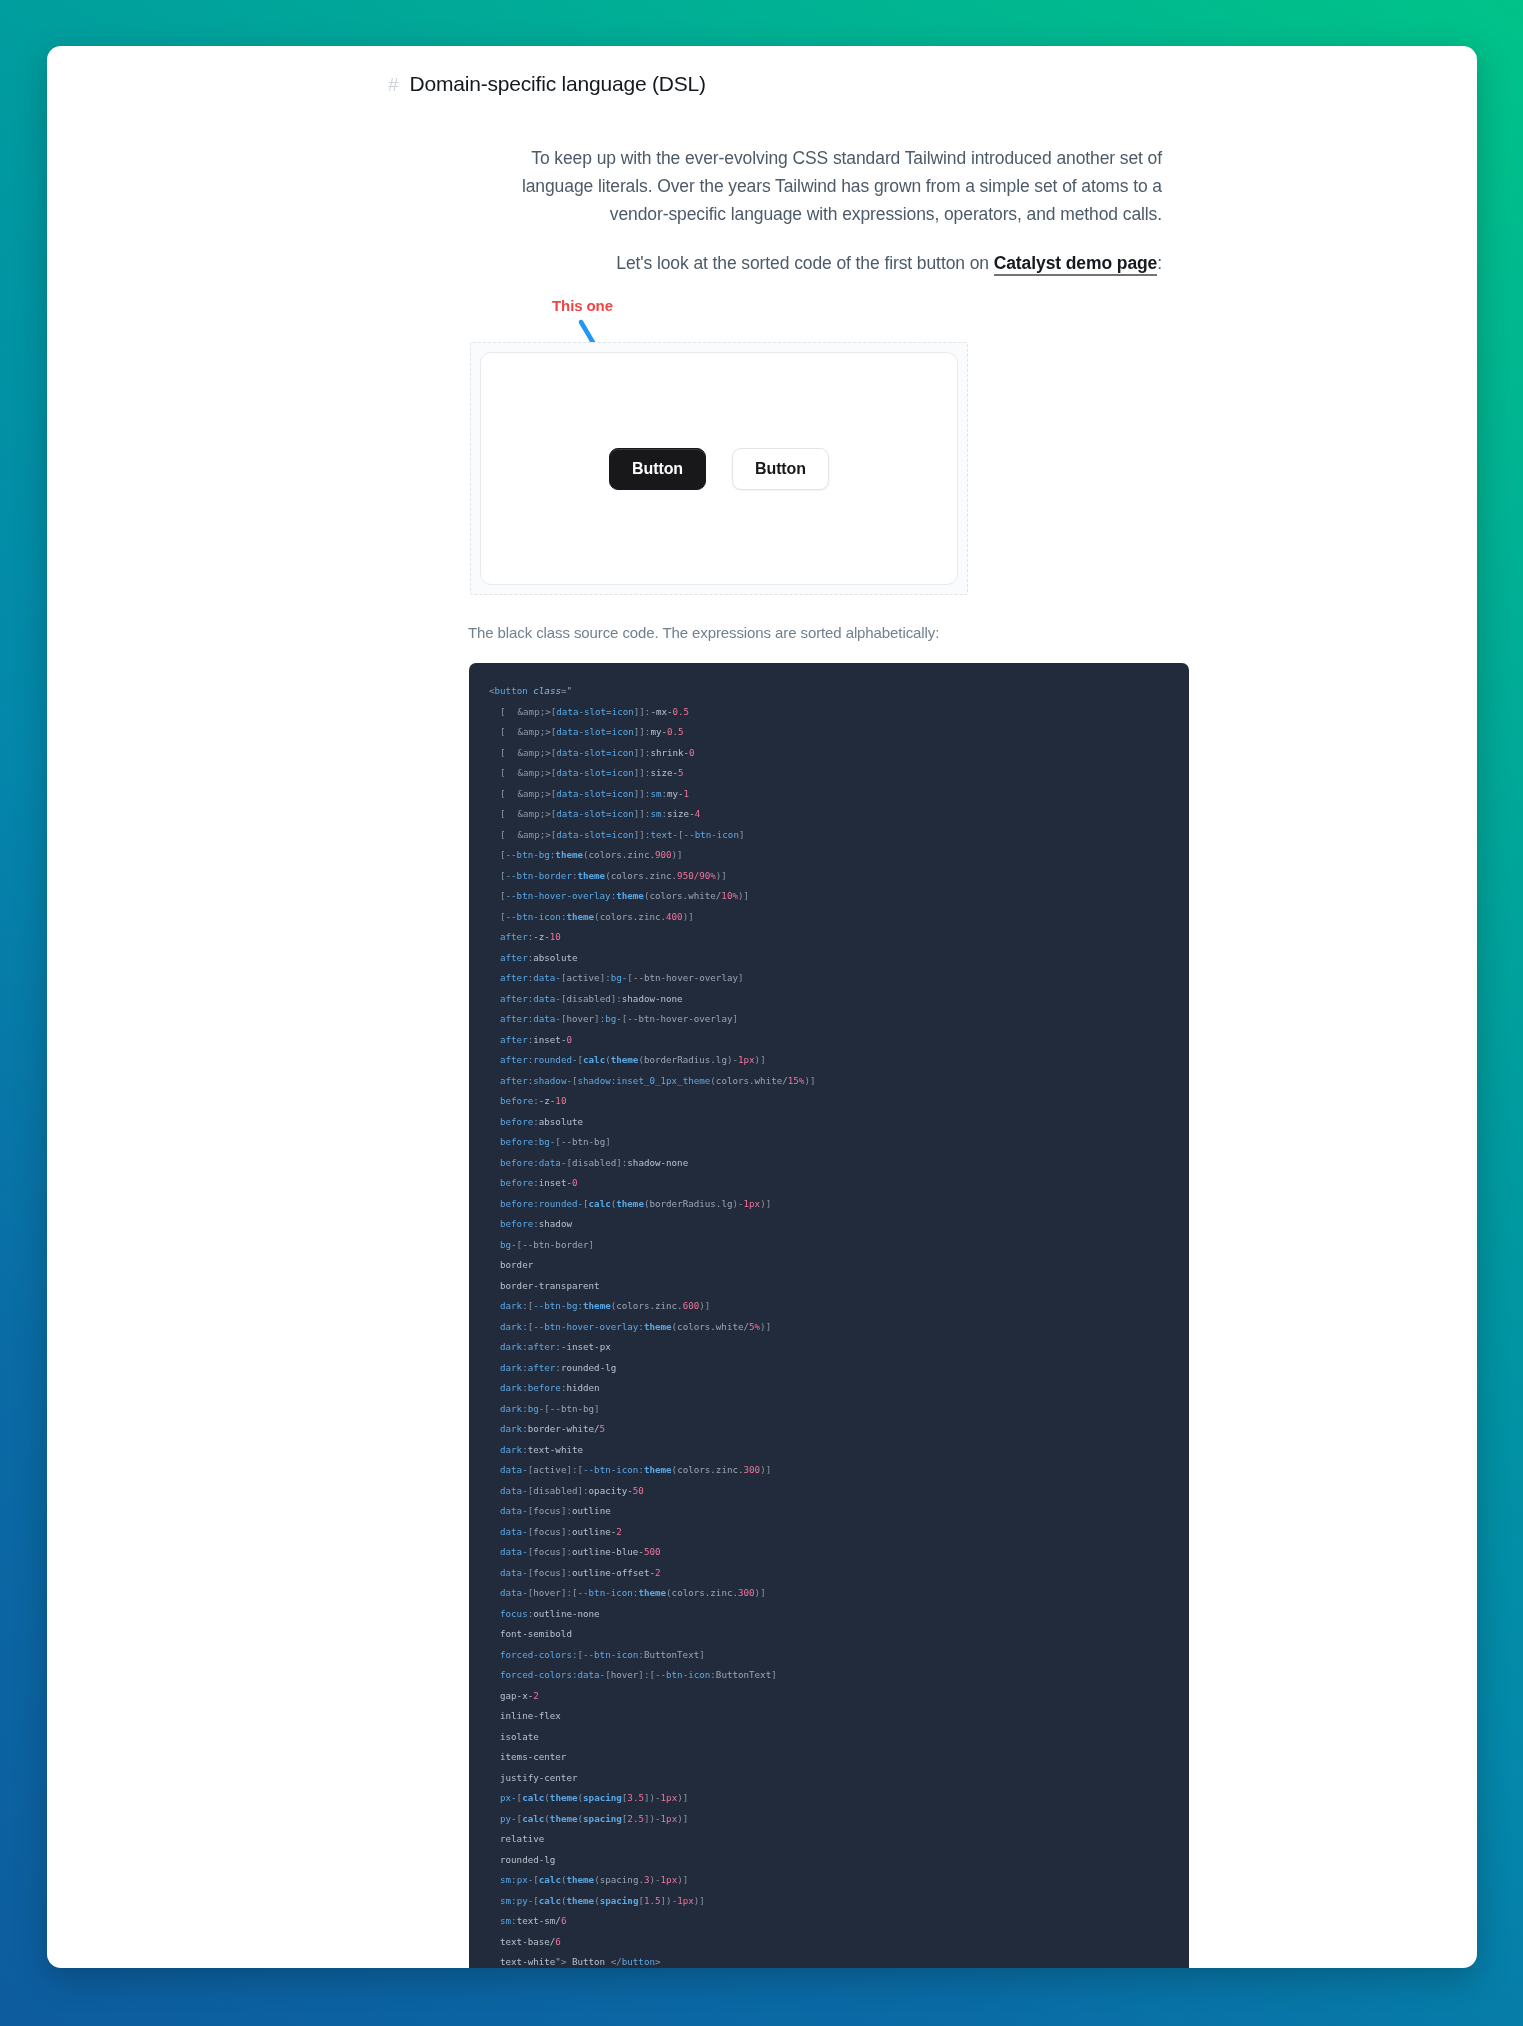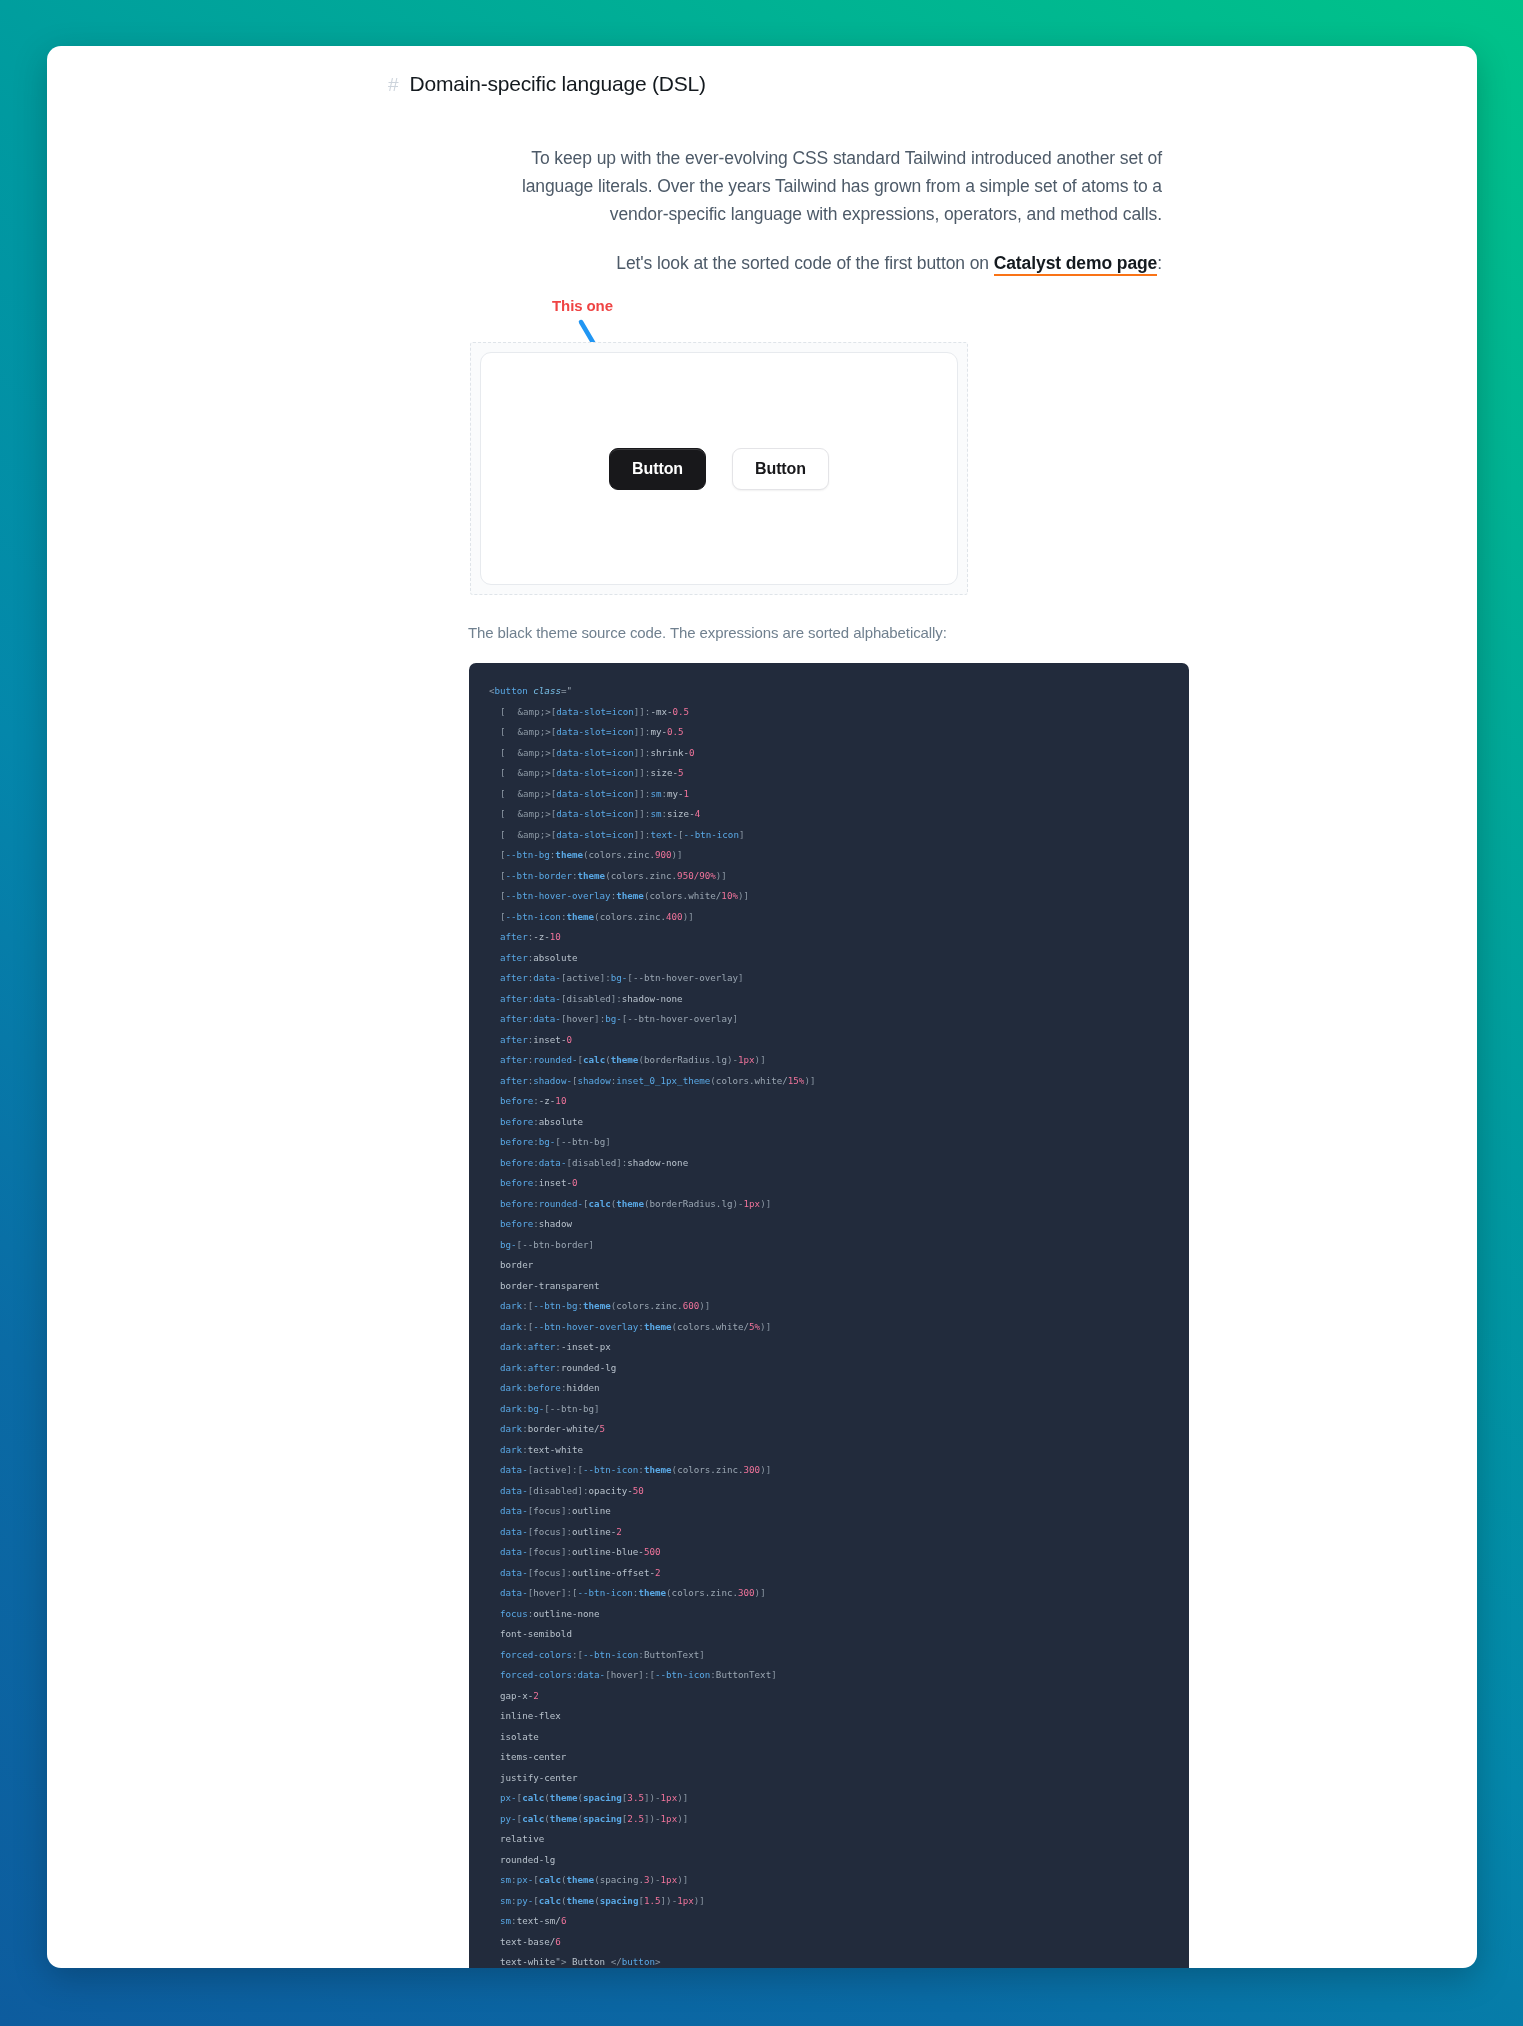--- a/index.html
+++ b/index.html
@@ -66,21 +66,21 @@
     letter-spacing: -0.1px;
     text-align: right;
   }
   .para-1 { top: 98px; }
   .para-2 { top: 203px; }
 
   .link {
     color: #141a1f;
     font-weight: bold;
     text-decoration: none;
-    border-bottom: 2px solid #f97316;
+    border-bottom: 2px solid #737373;
     padding-bottom: 1px;
   }
 
   
   .anno-label {
     position: absolute;
     left: 505px;
     top: 251px;
     font-size: 15px;
     font-weight: bold;
@@ -203,18 +203,18 @@
       <path d="M 58 104 L 48 86 L 68 86 Z" fill="#2196f3" transform="rotate(-30 58 96)"></path>
     </svg>
 
     <div class="demo-outer">
       <div class="demo-inner">
         <button class="btn-dark">Button</button>
         <button class="btn-light">Button</button>
       </div>
     </div>
 
-    <p class="caption">The black theme source code. The expressions are sorted alphabetically:</p>
+    <p class="caption">The black class source code. The expressions are sorted alphabetically:</p>
 
     <pre class="code-block" id="code-block"><div class="code-line"><span class="tok-punct">&lt;</span><span class="tok-tag">button</span><span class="tok-plain"> </span><span class="tok-attr">class</span><span class="tok-punct">=</span><span class="tok-str">"</span></div><div class="code-line ind1"><span class="tok-punct">[</span><span class="tok-amp">&amp;amp;</span><span class="tok-punct">&gt;</span><span class="tok-punct">[</span><span class="tok-variant">data-slot=icon</span><span class="tok-punct">]]:</span><span class="tok-plain">-mx-</span><span class="tok-num">0.5</span></div><div class="code-line ind1"><span class="tok-punct">[</span><span class="tok-amp">&amp;amp;</span><span class="tok-punct">&gt;</span><span class="tok-punct">[</span><span class="tok-variant">data-slot=icon</span><span class="tok-punct">]]:</span><span class="tok-plain">my-</span><span class="tok-num">0.5</span></div><div class="code-line ind1"><span class="tok-punct">[</span><span class="tok-amp">&amp;amp;</span><span class="tok-punct">&gt;</span><span class="tok-punct">[</span><span class="tok-variant">data-slot=icon</span><span class="tok-punct">]]:</span><span class="tok-plain">shrink-</span><span class="tok-num">0</span></div><div class="code-line ind1"><span class="tok-punct">[</span><span class="tok-amp">&amp;amp;</span><span class="tok-punct">&gt;</span><span class="tok-punct">[</span><span class="tok-variant">data-slot=icon</span><span class="tok-punct">]]:</span><span class="tok-plain">size-</span><span class="tok-num">5</span></div><div class="code-line ind1"><span class="tok-punct">[</span><span class="tok-amp">&amp;amp;</span><span class="tok-punct">&gt;</span><span class="tok-punct">[</span><span class="tok-variant">data-slot=icon</span><span class="tok-punct">]]:</span><span class="tok-variant">sm</span><span class="tok-punct">:</span><span class="tok-plain">my-</span><span class="tok-num">1</span></div><div class="code-line ind1"><span class="tok-punct">[</span><span class="tok-amp">&amp;amp;</span><span class="tok-punct">&gt;</span><span class="tok-punct">[</span><span class="tok-variant">data-slot=icon</span><span class="tok-punct">]]:</span><span class="tok-variant">sm</span><span class="tok-punct">:</span><span class="tok-plain">size-</span><span class="tok-num">4</span></div><div class="code-line ind1"><span class="tok-punct">[</span><span class="tok-amp">&amp;amp;</span><span class="tok-punct">&gt;</span><span class="tok-punct">[</span><span class="tok-variant">data-slot=icon</span><span class="tok-punct">]]:</span><span class="tok-variant">text-</span><span class="tok-punct">[</span><span class="tok-variant">--btn-icon</span><span class="tok-punct">]</span></div><div class="code-line ind1"><span class="tok-punct">[</span><span class="tok-variant">--btn-bg</span><span class="tok-punct">:</span><span class="tok-fn">theme</span><span class="tok-punct">(</span><span class="tok-str">colors.zinc.</span><span class="tok-num">900</span><span class="tok-punct">)]</span></div><div class="code-line ind1"><span class="tok-punct">[</span><span class="tok-variant">--btn-border</span><span class="tok-punct">:</span><span class="tok-fn">theme</span><span class="tok-punct">(</span><span class="tok-str">colors.zinc.</span><span class="tok-num">950/90%</span><span class="tok-punct">)]</span></div><div class="code-line ind1"><span class="tok-punct">[</span><span class="tok-variant">--btn-hover-overlay</span><span class="tok-punct">:</span><span class="tok-fn">theme</span><span class="tok-punct">(</span><span class="tok-str">colors.white/</span><span class="tok-num">10%</span><span class="tok-punct">)]</span></div><div class="code-line ind1"><span class="tok-punct">[</span><span class="tok-variant">--btn-icon</span><span class="tok-punct">:</span><span class="tok-fn">theme</span><span class="tok-punct">(</span><span class="tok-str">colors.zinc.</span><span class="tok-num">400</span><span class="tok-punct">)]</span></div><div class="code-line ind1"><span class="tok-variant">after</span><span class="tok-punct">:</span><span class="tok-plain">-z-</span><span class="tok-num">10</span></div><div class="code-line ind1"><span class="tok-variant">after</span><span class="tok-punct">:</span><span class="tok-plain">absolute</span></div><div class="code-line ind1"><span class="tok-variant">after</span><span class="tok-punct">:</span><span class="tok-variant">data-</span><span class="tok-punct">[</span><span class="tok-str">active</span><span class="tok-punct">]:</span><span class="tok-variant">bg-</span><span class="tok-punct">[</span><span class="tok-str">--btn-hover-overlay</span><span class="tok-punct">]</span></div><div class="code-line ind1"><span class="tok-variant">after</span><span class="tok-punct">:</span><span class="tok-variant">data-</span><span class="tok-punct">[</span><span class="tok-str">disabled</span><span class="tok-punct">]:</span><span class="tok-plain">shadow-none</span></div><div class="code-line ind1"><span class="tok-variant">after</span><span class="tok-punct">:</span><span class="tok-variant">data-</span><span class="tok-punct">[</span><span class="tok-str">hover</span><span class="tok-punct">]:</span><span class="tok-variant">bg-</span><span class="tok-punct">[</span><span class="tok-str">--btn-hover-overlay</span><span class="tok-punct">]</span></div><div class="code-line ind1"><span class="tok-variant">after</span><span class="tok-punct">:</span><span class="tok-plain">inset-</span><span class="tok-num">0</span></div><div class="code-line ind1"><span class="tok-variant">after</span><span class="tok-punct">:</span><span class="tok-variant">rounded-</span><span class="tok-punct">[</span><span class="tok-fn">calc</span><span class="tok-punct">(</span><span class="tok-fn">theme</span><span class="tok-punct">(</span><span class="tok-str">borderRadius.lg</span><span class="tok-punct">)-</span><span class="tok-num">1px</span><span class="tok-punct">)]</span></div><div class="code-line ind1"><span class="tok-variant">after</span><span class="tok-punct">:</span><span class="tok-variant">shadow-</span><span class="tok-punct">[</span><span class="tok-variant">shadow</span><span class="tok-punct">:</span><span class="tok-variant">inset_0_1px_theme</span><span class="tok-punct">(</span><span class="tok-str">colors.white/</span><span class="tok-num">15%</span><span class="tok-punct">)]</span></div><div class="code-line ind1"><span class="tok-variant">before</span><span class="tok-punct">:</span><span class="tok-plain">-z-</span><span class="tok-num">10</span></div><div class="code-line ind1"><span class="tok-variant">before</span><span class="tok-punct">:</span><span class="tok-plain">absolute</span></div><div class="code-line ind1"><span class="tok-variant">before</span><span class="tok-punct">:</span><span class="tok-variant">bg-</span><span class="tok-punct">[</span><span class="tok-str">--btn-bg</span><span class="tok-punct">]</span></div><div class="code-line ind1"><span class="tok-variant">before</span><span class="tok-punct">:</span><span class="tok-variant">data-</span><span class="tok-punct">[</span><span class="tok-str">disabled</span><span class="tok-punct">]:</span><span class="tok-plain">shadow-none</span></div><div class="code-line ind1"><span class="tok-variant">before</span><span class="tok-punct">:</span><span class="tok-plain">inset-</span><span class="tok-num">0</span></div><div class="code-line ind1"><span class="tok-variant">before</span><span class="tok-punct">:</span><span class="tok-variant">rounded-</span><span class="tok-punct">[</span><span class="tok-fn">calc</span><span class="tok-punct">(</span><span class="tok-fn">theme</span><span class="tok-punct">(</span><span class="tok-str">borderRadius.lg</span><span class="tok-punct">)-</span><span class="tok-num">1px</span><span class="tok-punct">)]</span></div><div class="code-line ind1"><span class="tok-variant">before</span><span class="tok-punct">:</span><span class="tok-plain">shadow</span></div><div class="code-line ind1"><span class="tok-variant">bg-</span><span class="tok-punct">[</span><span class="tok-str">--btn-border</span><span class="tok-punct">]</span></div><div class="code-line ind1"><span class="tok-plain">border</span></div><div class="code-line ind1"><span class="tok-plain">border-transparent</span></div><div class="code-line ind1"><span class="tok-variant">dark</span><span class="tok-punct">:[</span><span class="tok-variant">--btn-bg</span><span class="tok-punct">:</span><span class="tok-fn">theme</span><span class="tok-punct">(</span><span class="tok-str">colors.zinc.</span><span class="tok-num">600</span><span class="tok-punct">)]</span></div><div class="code-line ind1"><span class="tok-variant">dark</span><span class="tok-punct">:[</span><span class="tok-variant">--btn-hover-overlay</span><span class="tok-punct">:</span><span class="tok-fn">theme</span><span class="tok-punct">(</span><span class="tok-str">colors.white/</span><span class="tok-num">5%</span><span class="tok-punct">)]</span></div><div class="code-line ind1"><span class="tok-variant">dark</span><span class="tok-punct">:</span><span class="tok-variant">after</span><span class="tok-punct">:</span><span class="tok-plain">-inset-px</span></div><div class="code-line ind1"><span class="tok-variant">dark</span><span class="tok-punct">:</span><span class="tok-variant">after</span><span class="tok-punct">:</span><span class="tok-plain">rounded-lg</span></div><div class="code-line ind1"><span class="tok-variant">dark</span><span class="tok-punct">:</span><span class="tok-variant">before</span><span class="tok-punct">:</span><span class="tok-plain">hidden</span></div><div class="code-line ind1"><span class="tok-variant">dark</span><span class="tok-punct">:</span><span class="tok-variant">bg-</span><span class="tok-punct">[</span><span class="tok-str">--btn-bg</span><span class="tok-punct">]</span></div><div class="code-line ind1"><span class="tok-variant">dark</span><span class="tok-punct">:</span><span class="tok-plain">border-white/</span><span class="tok-num">5</span></div><div class="code-line ind1"><span class="tok-variant">dark</span><span class="tok-punct">:</span><span class="tok-plain">text-white</span></div><div class="code-line ind1"><span class="tok-variant">data-</span><span class="tok-punct">[</span><span class="tok-str">active</span><span class="tok-punct">]:[</span><span class="tok-variant">--btn-icon</span><span class="tok-punct">:</span><span class="tok-fn">theme</span><span class="tok-punct">(</span><span class="tok-str">colors.zinc.</span><span class="tok-num">300</span><span class="tok-punct">)]</span></div><div class="code-line ind1"><span class="tok-variant">data-</span><span class="tok-punct">[</span><span class="tok-str">disabled</span><span class="tok-punct">]:</span><span class="tok-plain">opacity-</span><span class="tok-num">50</span></div><div class="code-line ind1"><span class="tok-variant">data-</span><span class="tok-punct">[</span><span class="tok-str">focus</span><span class="tok-punct">]:</span><span class="tok-plain">outline</span></div><div class="code-line ind1"><span class="tok-variant">data-</span><span class="tok-punct">[</span><span class="tok-str">focus</span><span class="tok-punct">]:</span><span class="tok-plain">outline-</span><span class="tok-num">2</span></div><div class="code-line ind1"><span class="tok-variant">data-</span><span class="tok-punct">[</span><span class="tok-str">focus</span><span class="tok-punct">]:</span><span class="tok-plain">outline-blue-</span><span class="tok-num">500</span></div><div class="code-line ind1"><span class="tok-variant">data-</span><span class="tok-punct">[</span><span class="tok-str">focus</span><span class="tok-punct">]:</span><span class="tok-plain">outline-offset-</span><span class="tok-num">2</span></div><div class="code-line ind1"><span class="tok-variant">data-</span><span class="tok-punct">[</span><span class="tok-str">hover</span><span class="tok-punct">]:[</span><span class="tok-variant">--btn-icon</span><span class="tok-punct">:</span><span class="tok-fn">theme</span><span class="tok-punct">(</span><span class="tok-str">colors.zinc.</span><span class="tok-num">300</span><span class="tok-punct">)]</span></div><div class="code-line ind1"><span class="tok-variant">focus</span><span class="tok-punct">:</span><span class="tok-plain">outline-none</span></div><div class="code-line ind1"><span class="tok-plain">font-semibold</span></div><div class="code-line ind1"><span class="tok-variant">forced-colors</span><span class="tok-punct">:[</span><span class="tok-variant">--btn-icon</span><span class="tok-punct">:</span><span class="tok-str">ButtonText</span><span class="tok-punct">]</span></div><div class="code-line ind1"><span class="tok-variant">forced-colors</span><span class="tok-punct">:</span><span class="tok-variant">data-</span><span class="tok-punct">[</span><span class="tok-str">hover</span><span class="tok-punct">]:[</span><span class="tok-variant">--btn-icon</span><span class="tok-punct">:</span><span class="tok-str">ButtonText</span><span class="tok-punct">]</span></div><div class="code-line ind1"><span class="tok-plain">gap-x-</span><span class="tok-num">2</span></div><div class="code-line ind1"><span class="tok-plain">inline-flex</span></div><div class="code-line ind1"><span class="tok-plain">isolate</span></div><div class="code-line ind1"><span class="tok-plain">items-center</span></div><div class="code-line ind1"><span class="tok-plain">justify-center</span></div><div class="code-line ind1"><span class="tok-variant">px-</span><span class="tok-punct">[</span><span class="tok-fn">calc</span><span class="tok-punct">(</span><span class="tok-fn">theme</span><span class="tok-punct">(</span><span class="tok-fn">spacing</span><span class="tok-punct">[</span><span class="tok-num">3.5</span><span class="tok-punct">])-</span><span class="tok-num">1px</span><span class="tok-punct">)]</span></div><div class="code-line ind1"><span class="tok-variant">py-</span><span class="tok-punct">[</span><span class="tok-fn">calc</span><span class="tok-punct">(</span><span class="tok-fn">theme</span><span class="tok-punct">(</span><span class="tok-fn">spacing</span><span class="tok-punct">[</span><span class="tok-num">2.5</span><span class="tok-punct">])-</span><span class="tok-num">1px</span><span class="tok-punct">)]</span></div><div class="code-line ind1"><span class="tok-plain">relative</span></div><div class="code-line ind1"><span class="tok-plain">rounded-lg</span></div><div class="code-line ind1"><span class="tok-variant">sm</span><span class="tok-punct">:</span><span class="tok-variant">px-</span><span class="tok-punct">[</span><span class="tok-fn">calc</span><span class="tok-punct">(</span><span class="tok-fn">theme</span><span class="tok-punct">(</span><span class="tok-str">spacing.</span><span class="tok-num">3</span><span class="tok-punct">)-</span><span class="tok-num">1px</span><span class="tok-punct">)]</span></div><div class="code-line ind1"><span class="tok-variant">sm</span><span class="tok-punct">:</span><span class="tok-variant">py-</span><span class="tok-punct">[</span><span class="tok-fn">calc</span><span class="tok-punct">(</span><span class="tok-fn">theme</span><span class="tok-punct">(</span><span class="tok-fn">spacing</span><span class="tok-punct">[</span><span class="tok-num">1.5</span><span class="tok-punct">])-</span><span class="tok-num">1px</span><span class="tok-punct">)]</span></div><div class="code-line ind1"><span class="tok-variant">sm</span><span class="tok-punct">:</span><span class="tok-plain">text-sm/</span><span class="tok-num">6</span></div><div class="code-line ind1"><span class="tok-plain">text-base/</span><span class="tok-num">6</span></div><div class="code-line ind1"><span class="tok-plain">text-white</span><span class="tok-str">"</span><span class="tok-punct">&gt;</span><span class="tok-plain"> Button </span><span class="tok-punct">&lt;/</span><span class="tok-tag">button</span><span class="tok-punct">&gt;</span></div></pre>
 
   </div>
 </div>
 
 </body></html>

